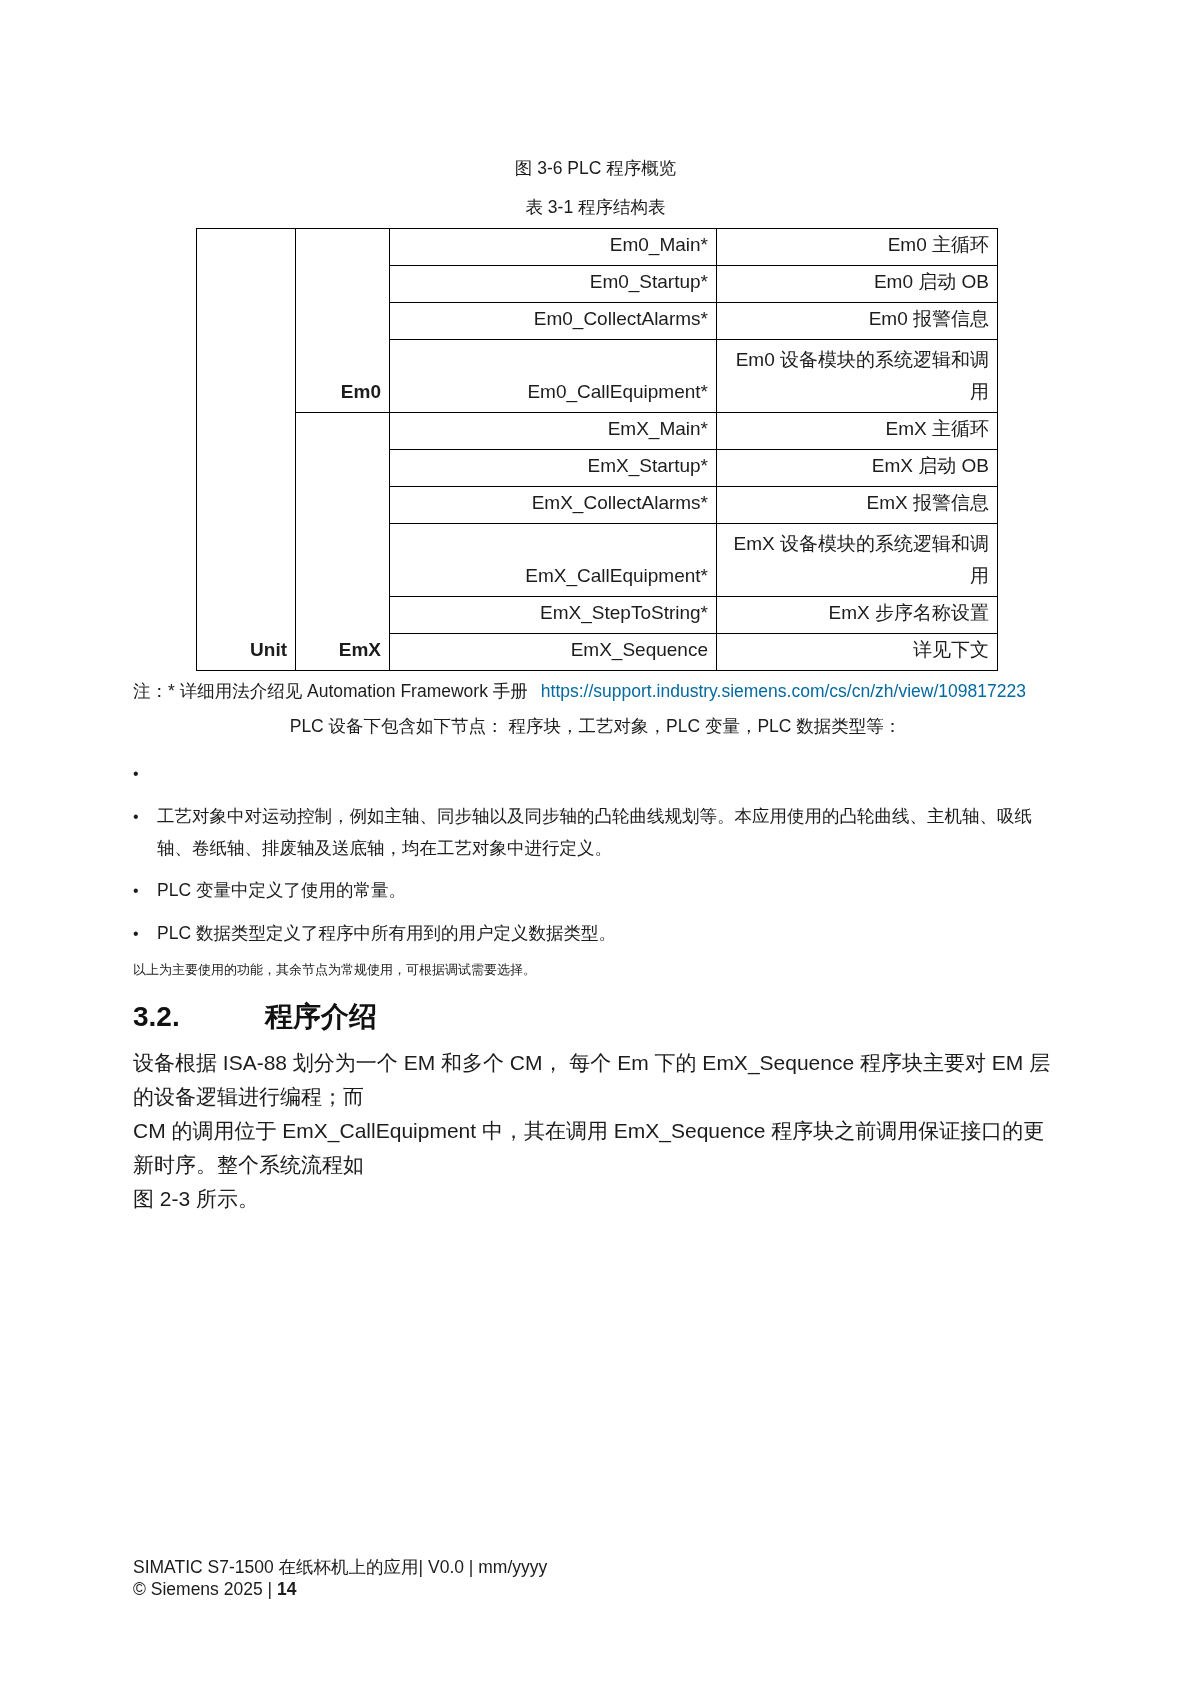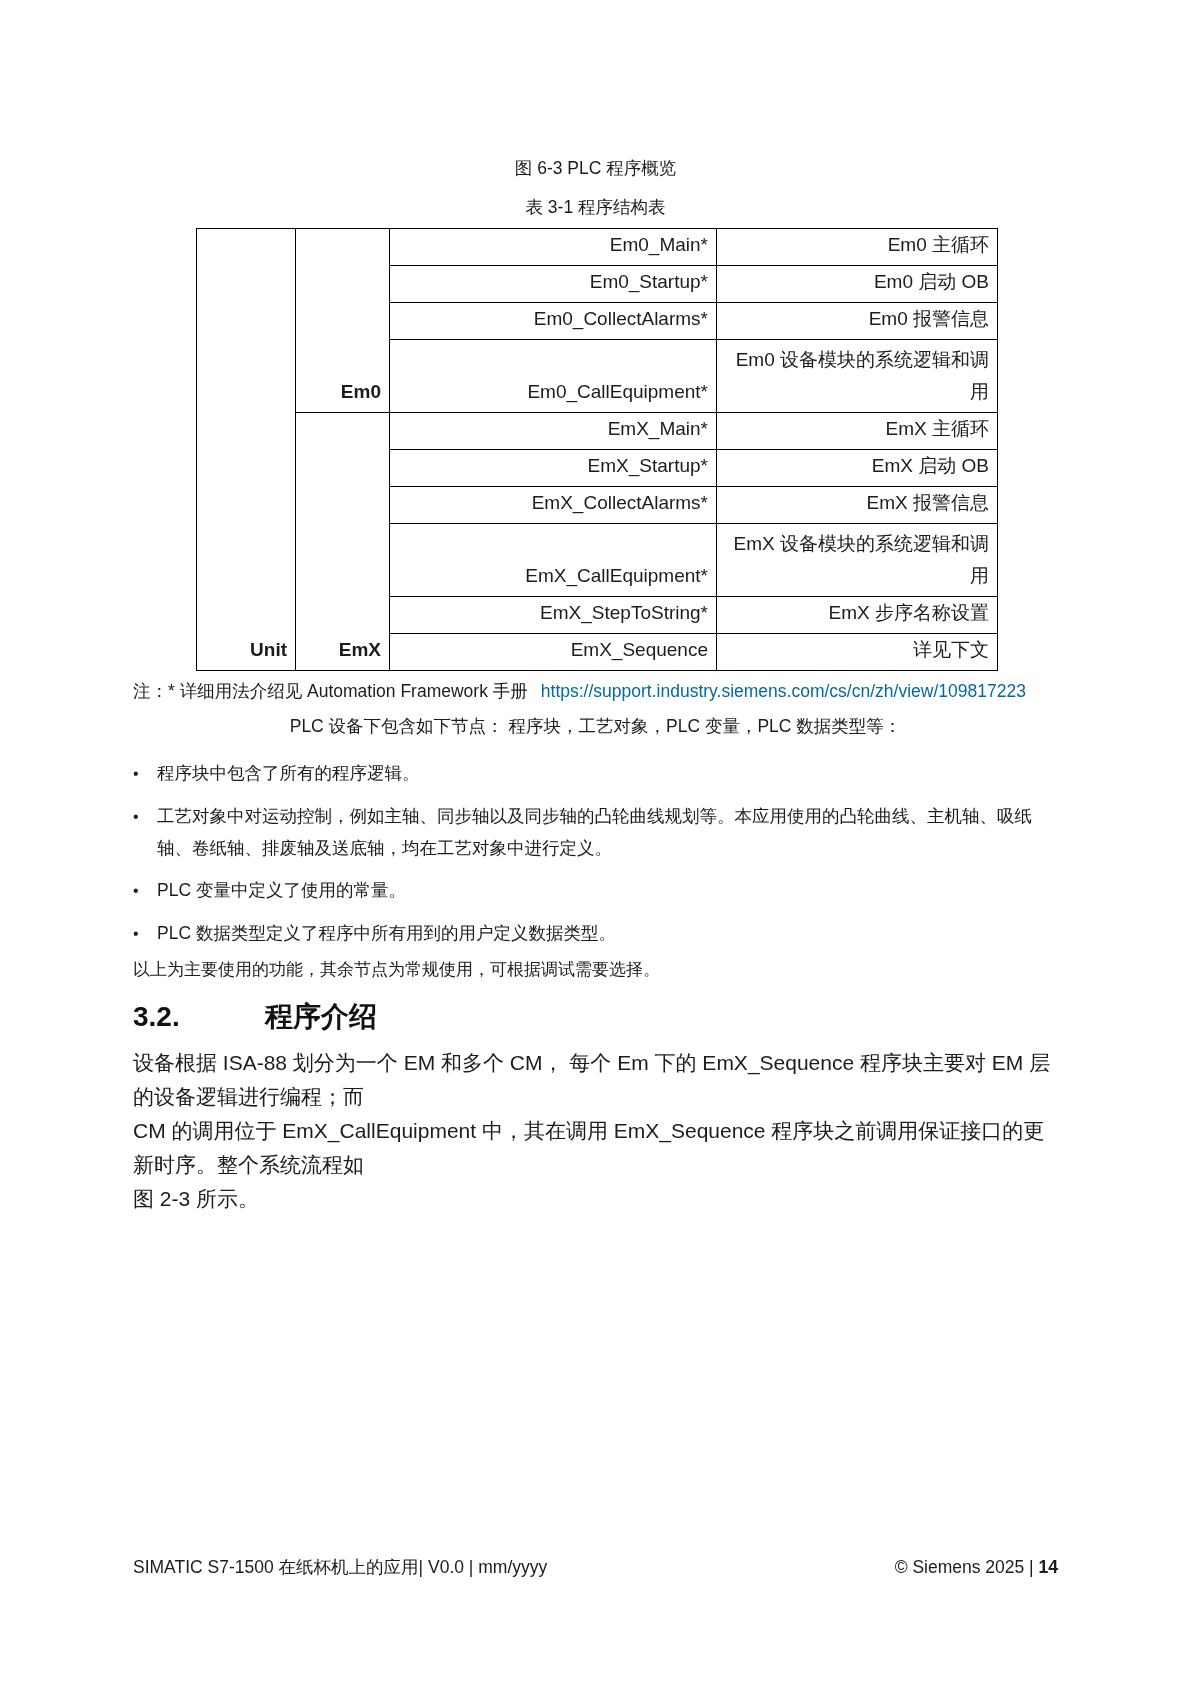--- a/index.html
+++ b/index.html
@@ -65,21 +65,21 @@
   ul.bullets li {
     display:flex;
     font-size:17.5px;
     line-height:32px;
     margin-bottom:10px;
   }
   .bullet-marker { flex:none; width:24px; }
   .bullet-marker::before { content:"•"; font-size:16px; }
   .bullet-text { white-space:pre-line; }
 
-  .closing { margin-top:4px; font-size:17px; line-height:20px; }
+  .closing { margin-top:4px; font-size:13px; line-height:20px; }
 
   h2.section {
     margin-top:20px;
     display:flex;
     font-size:28px;
     font-weight:700;
     color:#111;
     line-height:34px;
   }
   .section-number { flex:none; width:132px; }
@@ -92,30 +92,31 @@
   }
 
   .footer {
     position:absolute;
     left:133px; right:132px; top:1556px;
     display:flex;
     justify-content:space-between;
     font-size:17.5px;
     line-height:22px;
     color:#1c1c1c;
+    flex-direction:column;
   }
   .page-num { font-weight:700; }
 </style>
 </head>
 <body>
 
 <div class="page">
   <div class="content">
 
-    <div class="caption caption-figure">图 6-3 PLC 程序概览</div>
+    <div class="caption caption-figure">图 3-6 PLC 程序概览</div>
 
     <div class="caption caption-table">表 3-1 程序结构表</div>
 
     <table class="struct">
       <colgroup>
         <col style="width:99px">
           <col style="width:94px">
         <col style="width:327px">
           <col style="width:281px">
       </colgroup>
@@ -168,21 +169,20 @@
         </tbody>
     </table>
 
     <p class="note"><span>注：* 详细用法介绍见 Automation Framework 手册</span><a class="url" href="#">https://support.industry.siemens.com/cs/cn/zh/view/109817223</a></p>
 
     <p class="intro">PLC 设备下包含如下节点： 程序块，工艺对象，PLC 变量，PLC 数据类型等：</p>
 
     <ul class="bullets">
       <li>
         <span class="bullet-marker"></span>
-        <span class="bullet-text">程序块中包含了所有的程序逻辑。</span>
       </li>
       <li>
         <span class="bullet-marker"></span>
         <span class="bullet-text">工艺对象中对运动控制，例如主轴、同步轴以及同步轴的凸轮曲线规划等。本应用使用的凸轮曲线、主机轴、吸纸
 轴、卷纸轴、排废轴及送底轴，均在工艺对象中进行定义。</span>
       </li>
       <li>
         <span class="bullet-marker"></span>
         <span class="bullet-text">PLC 变量中定义了使用的常量。</span>
       </li>

